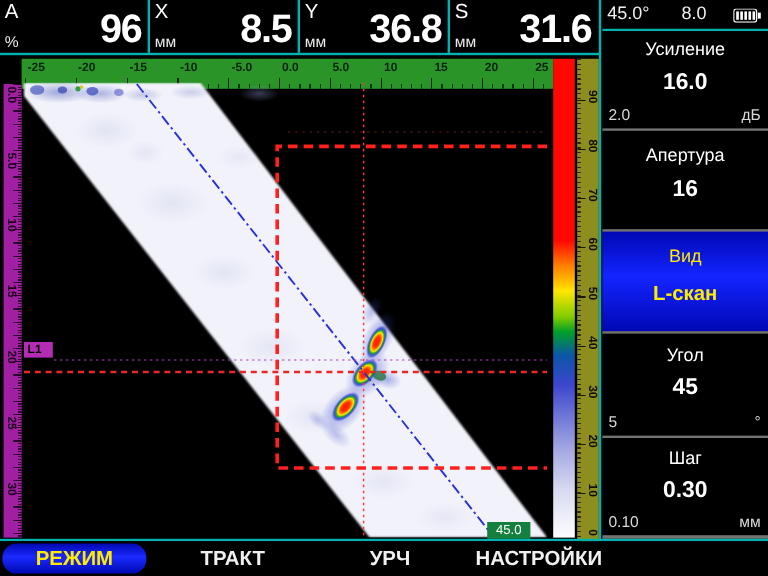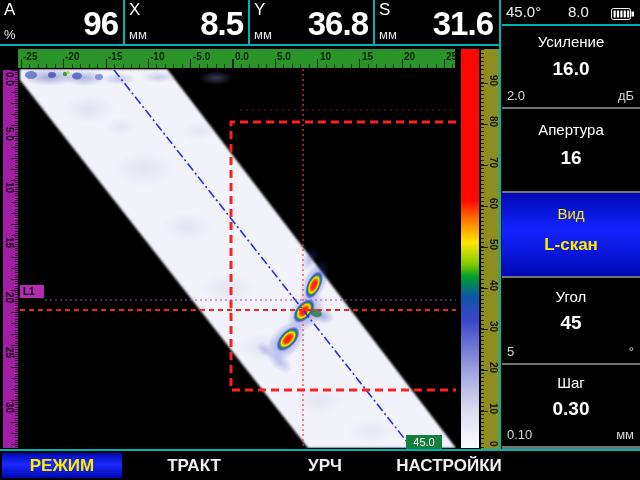--- a/index.html
+++ b/index.html
@@ -19,21 +19,21 @@
   
   .pbox{position:absolute;left:502px;width:138px;background:#000;border-bottom:3px solid #737373;}
   .ptitle{position:absolute;left:0;right:0;top:7px;text-align:center;font-size:15px;color:#fff;}
   .pvalue{position:absolute;left:0;right:0;top:32px;text-align:center;font-size:19px;font-weight:bold;color:#fff;}
   .pmin{position:absolute;left:5px;bottom:4px;font-size:13px;color:#d8d8d8;}
   .punit{position:absolute;right:6px;bottom:4px;font-size:13px;color:#d8d8d8;}
   .pbox.selected{background:linear-gradient(180deg,#0008b4 0%,#1424ff 45%,#0violet008b4 100%);
                  background:linear-gradient(180deg,#0008b4 0%,#1424ff 45%,#0008b4 100%);}
   .pbox.selected .ptitle,.pbox.selected .pvalue{color:#ffeb00;}
   
-  .hruler{position:absolute;left:18px;top:49px;width:437px;height:19px;background:#2a9428;overflow:hidden;}
+  .hruler{position:absolute;left:18px;top:49px;width:437px;height:25px;background:#2a9428;overflow:hidden;padding-left:6px;}
   .hruler::before{content:"";position:absolute;left:3px;right:0;bottom:0;height:9px;
      background:repeating-linear-gradient(to right,rgba(0,25,0,.9) 0 1px,transparent 1px 42.3px);}
   .hruler::after{content:"";position:absolute;left:3px;right:0;bottom:0;height:4px;
      background:repeating-linear-gradient(to right,rgba(0,25,0,.8) 0 1px,transparent 1px 8.46px);}
   .hlab{position:absolute;top:2px;font-size:10px;font-weight:bold;color:#03230a;z-index:2;}
   .vruler{position:absolute;left:3px;top:70px;width:15px;height:378px;background:#a21ea2;overflow:hidden;}
   .vruler::before{content:"";position:absolute;right:0;top:0;bottom:0;width:7px;
      background:repeating-linear-gradient(to bottom,rgba(25,0,25,.9) 0 1px,transparent 1px 11px);}
   .vruler::after{content:"";position:absolute;right:0;top:0;bottom:0;width:3px;
      background:repeating-linear-gradient(to bottom,rgba(25,0,25,.8) 0 1px,transparent 1px 2.2px);}
@@ -52,21 +52,21 @@
   
   .gate-tag{position:absolute;left:20px;top:285px;width:24px;height:13px;background:#b42cb4;
      color:#000;font-size:10px;font-weight:bold;line-height:13px;padding-left:3px;box-sizing:border-box;}
   .angle-tag{position:absolute;left:406px;top:435px;width:36px;height:14px;background:#15803d;
      color:#fff;font-size:11px;line-height:14px;text-align:center;}
   
   .menu{position:absolute;left:0;top:451px;width:640px;height:29px;background:#000;}
   .mitem{position:absolute;top:2px;height:25px;line-height:25px;text-align:center;
      font-size:17px;font-weight:bold;color:#f0f0f0;cursor:pointer;}
   .mitem.selected{background:linear-gradient(180deg,#0008b0,#1a2aff 45%,#0008b0);
-     color:#ffeb00;border-radius:0;}
+     color:#ffeb00;border-radius:12px;}
 </style>
 </head>
 <body>
 
 <div class="screen">
 
   <div class="mbox" style="left:0">
     <span class="mlabel">A</span>
     <span class="munit">%</span>
     <span class="mvalue">96</span>

